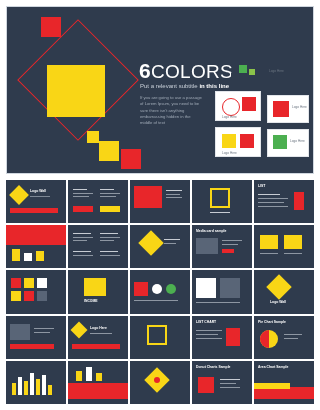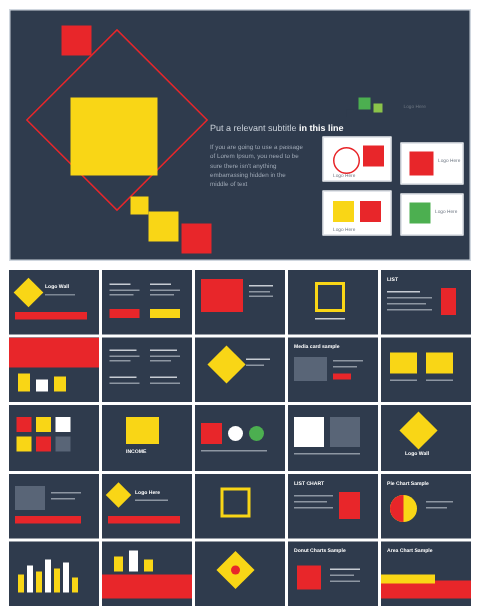--- a/index.html
+++ b/index.html
@@ -87,20 +87,23 @@
 
     <div class="hero-left">
       <div class="hero-red-sq"></div>
       <div class="hero-diamond"></div>
       <div class="hero-yellow-big"></div>
       <div class="hero-yellow-tiny"></div>
       <div class="hero-yellow-sm"></div>
       <div class="hero-red-sm"></div>
     </div>
 
+    <div class="hero-title">
+      <span class="num">6</span><span class="word">COLORS</span>
+    </div>
 
     <div class="hero-sub">
       <span>Put a relevant subtitle </span><b>in this line</b>
     </div>
 
     <div class="hero-body">If you are going to use a passage of Lorem Ipsum, you need to be sure there isn't anything embarrassing hidden in the middle of text</div>
 
     <div class="hero-right">
       <div class="mini g1"></div>
       <div class="mini g2"></div>

